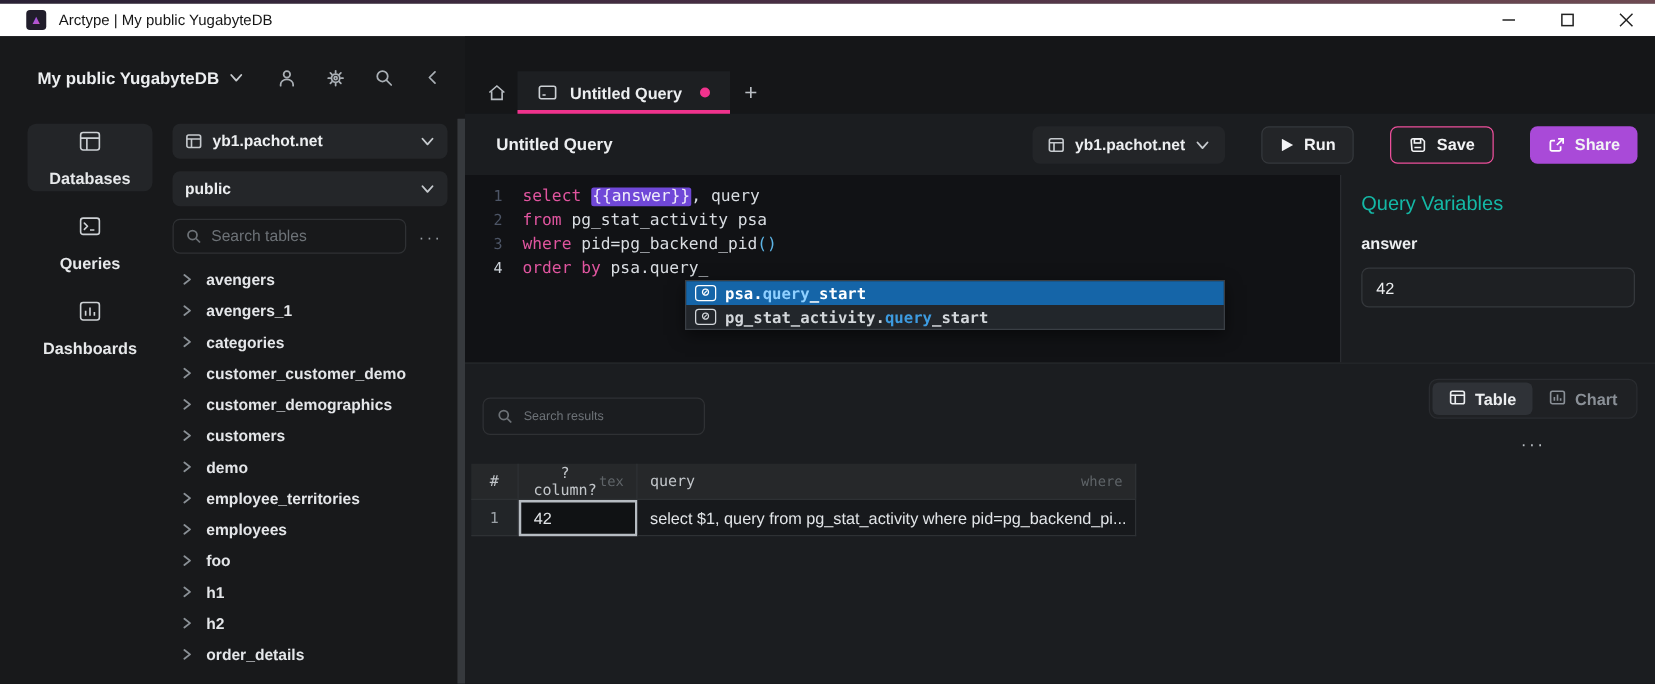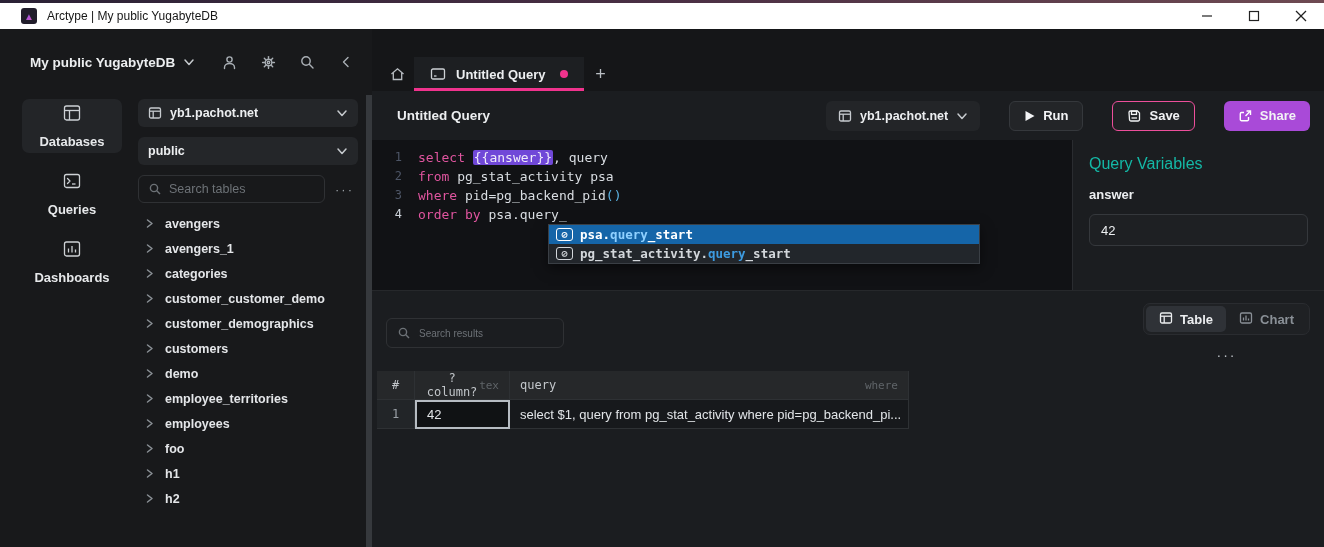--- a/index.html
+++ b/index.html
@@ -347,20 +347,26 @@
                   <polyline points="3.5,2 8,5.5 3.5,9"></polyline>
                 </svg>
                 <span class="name">h1</span>
               </div>
               <div class="tbl-item">
                 <svg width="11" height="11">
                   <polyline points="3.5,2 8,5.5 3.5,9"></polyline>
                 </svg>
                 <span class="name">h2</span>
               </div>
+              <div class="tbl-item">
+                <svg width="11" height="11">
+                  <polyline points="3.5,2 8,5.5 3.5,9"></polyline>
+                </svg>
+                <span class="name">order_details</span>
+              </div>
             </div>
           <div class="tables-scroll">
               <div class="thumb"></div>
             </div>
         </div>
       </div>
     </div>
 
     <div class="main-region">
       <div class="tabstrip">

